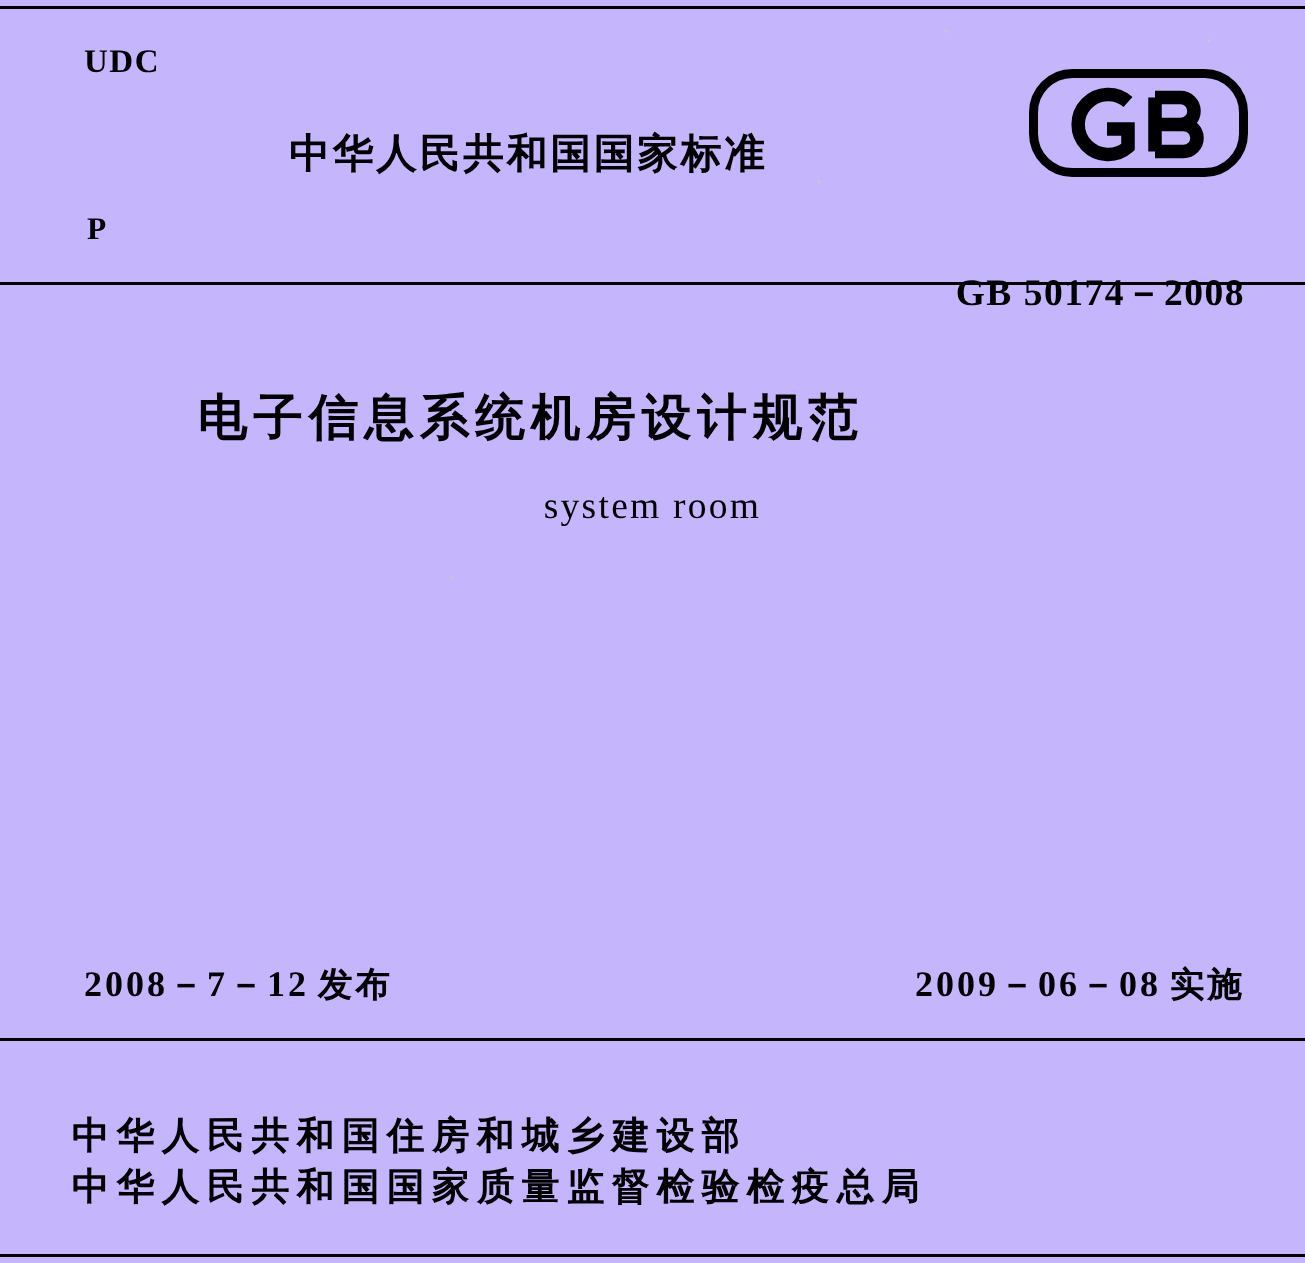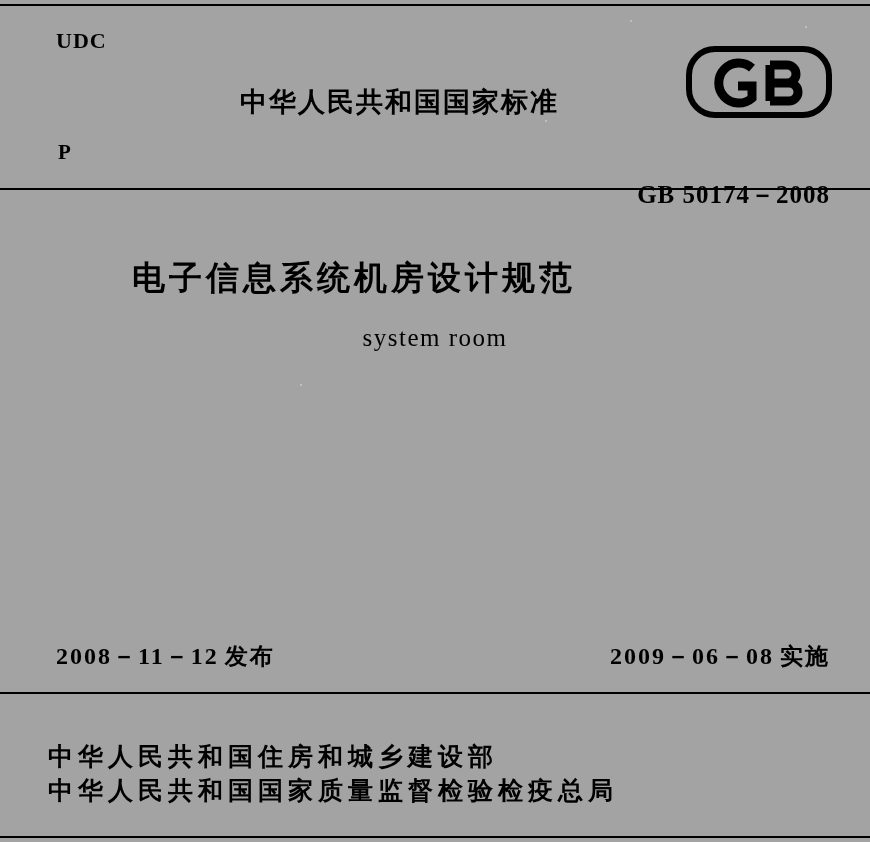--- a/index.html
+++ b/index.html
@@ -13,21 +13,21 @@
     font-family: "Liberation Serif", serif;
     color: #000000;
     position: relative;
     overflow: hidden;
   }
   .page {
     position: absolute;
     left: 0; top: 0;
     width: 870px;
     height: 842px;
-    background: #a3a3a3;
+    background: #c4b5fd;
   }
 
   
   .rule {
     position: absolute;
     left: 0;
     width: 870px;
     background: #000;
   }
   .rule-top      { top: 4px;   height: 2px; }
@@ -55,21 +55,20 @@
   }
   .national-standard {
     position: absolute;
     left: 193px;
     top: 84px;
     font-family: "DejaVu Sans", sans-serif;
     font-weight: bold;
     font-size: 27px;
     letter-spacing: 2px;
     white-space: nowrap;
-    margin-left: 47px;
   }
   .std-number {
     position: absolute;
     right: 40px;
     top: 142px;
     font-family: "Liberation Serif", serif;
     font-weight: bold;
     font-size: 25px;
     letter-spacing: 1px;
     white-space: nowrap;
@@ -197,21 +196,21 @@
                M84 37 L103 37 A9 9 0 0 1 103 55 L84 55" fill="none" stroke="#000" stroke-width="9" stroke-linejoin="miter"></path>
     </svg>
   </div>
 
   <div class="title-cn">电子信息系统机房设计规范</div>
   <div class="title-en">
     <span class="ln2">system room</span>
   </div>
 
   <div class="date-issue">
-    <span>2008－11－12</span><span class="word">发布</span>
+    <span>2008－7－12</span><span class="word">发布</span>
   </div>
   <div class="date-effective">
     <span>2009－06－08</span><span class="word">实施</span>
   </div>
 
   <div class="publishers">
     <div>中华人民共和国住房和城乡建设部</div>
     <div>中华人民共和国国家质量监督检验检疫总局</div>
   </div>
 

